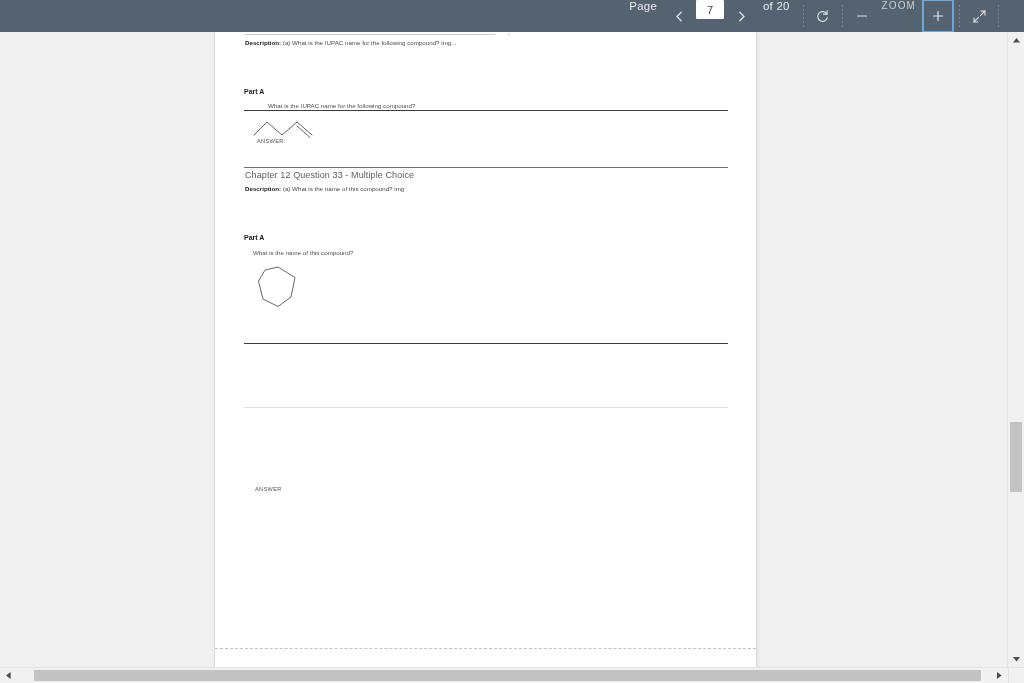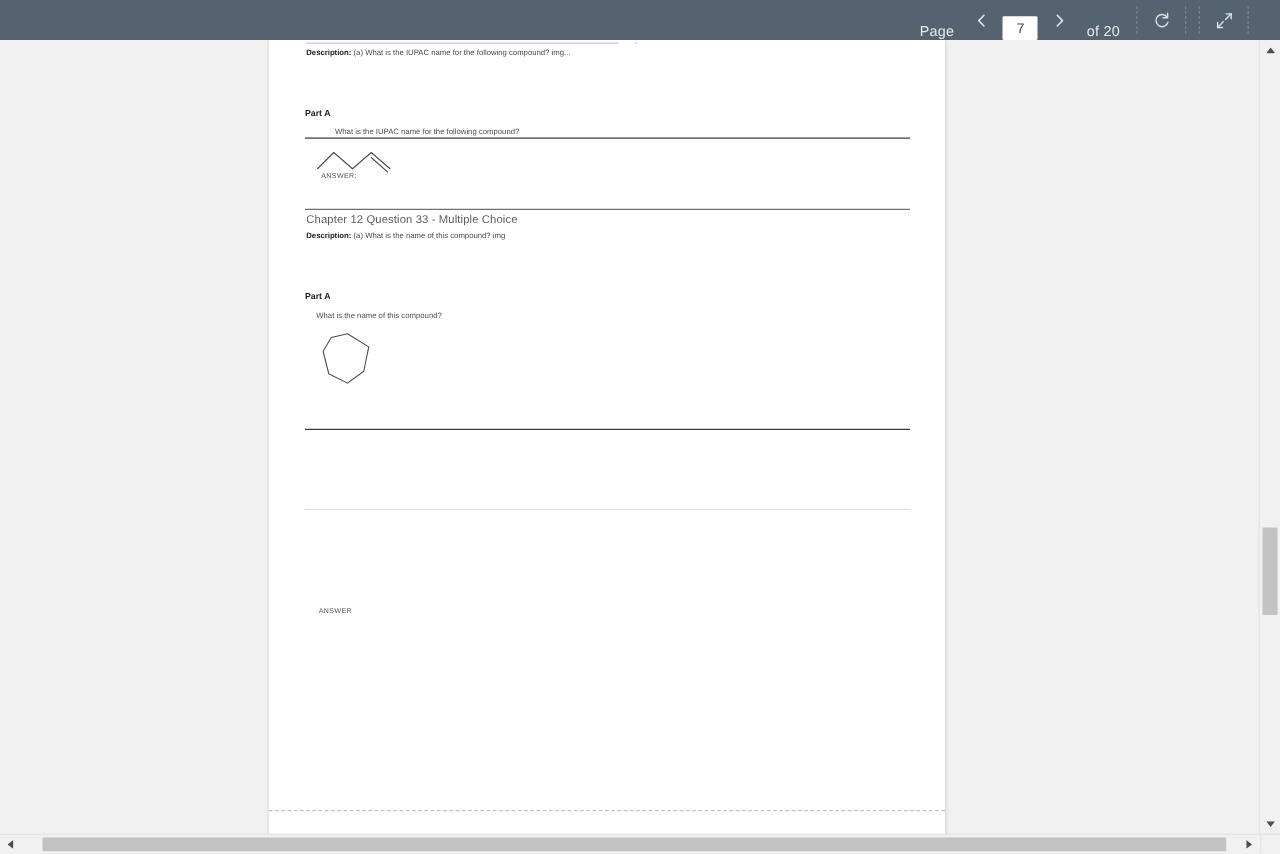--- a/index.html
+++ b/index.html
@@ -30,21 +30,21 @@
     display: flex;
     align-items: center;
     justify-content: flex-end;
     box-sizing: border-box;
     padding-right: 20px;
     user-select: none;
   }
 
   .tb-group {
     display: flex;
-    align-items: flex-end;
+    align-items: flex-start;
     height: 32px;
   }
 
   .tb-label {
     color: #e8ebed;
     font-size: 11.5px;
     letter-spacing: .2px;
     padding: 0 8px;
     white-space: nowrap;
   }
@@ -308,20 +308,40 @@
       <button class="tb-btn" title="Rotate">
         <svg width="15" height="15" viewBox="0 0 16 16" fill="none" stroke="currentColor" stroke-width="1.2" stroke-linecap="round" stroke-linejoin="round">
           <path d="M12.6 5.2 A5.2 5.2 0 1 0 13.2 9.3"></path>
           <polyline points="12.9,1.6 12.9,5.5 9.0,5.5"></polyline>
         </svg>
       </button>
     </div>
 
     <div class="tb-sep"></div>
 
+    <div class="tb-group">
+      <button class="tb-btn" title="Zoom out">
+        <svg width="14" height="14" viewBox="0 0 14 14" stroke="currentColor" stroke-width="1.2" stroke-linecap="round">
+          <line x1="2.5" y1="7" x2="11.5" y2="7"></line>
+        </svg>
+      </button>
+
+      <span class="tb-zoomlabel">ZOOM</span>
+
+      <div class="tb-sep-solid"></div>
+
+      <button class="tb-btn tb-btn-focus" title="Zoom in">
+        <svg width="14" height="14" viewBox="0 0 14 14" stroke="currentColor" stroke-width="1.2" stroke-linecap="round">
+          <line x1="2.5" y1="7" x2="11.5" y2="7"></line>
+          <line x1="7" y1="2.5" x2="7" y2="11.5"></line>
+        </svg>
+      </button>
+
+      <div class="tb-sep-solid"></div>
+    </div>
 
     <div class="tb-sep"></div>
 
     <div class="tb-group">
       <button class="tb-btn" title="Fit to screen">
         <svg width="15" height="15" viewBox="0 0 16 16" fill="none" stroke="currentColor" stroke-width="1.2" stroke-linecap="round" stroke-linejoin="round">
           <line x1="2.2" y1="13.8" x2="7.0" y2="9.0"></line>
           <polyline points="2.2,9.6 2.2,13.8 6.4,13.8"></polyline>
           <line x1="13.8" y1="2.2" x2="9.0" y2="7.0"></line>
           <polyline points="13.8,6.4 13.8,2.2 9.6,2.2"></polyline>

